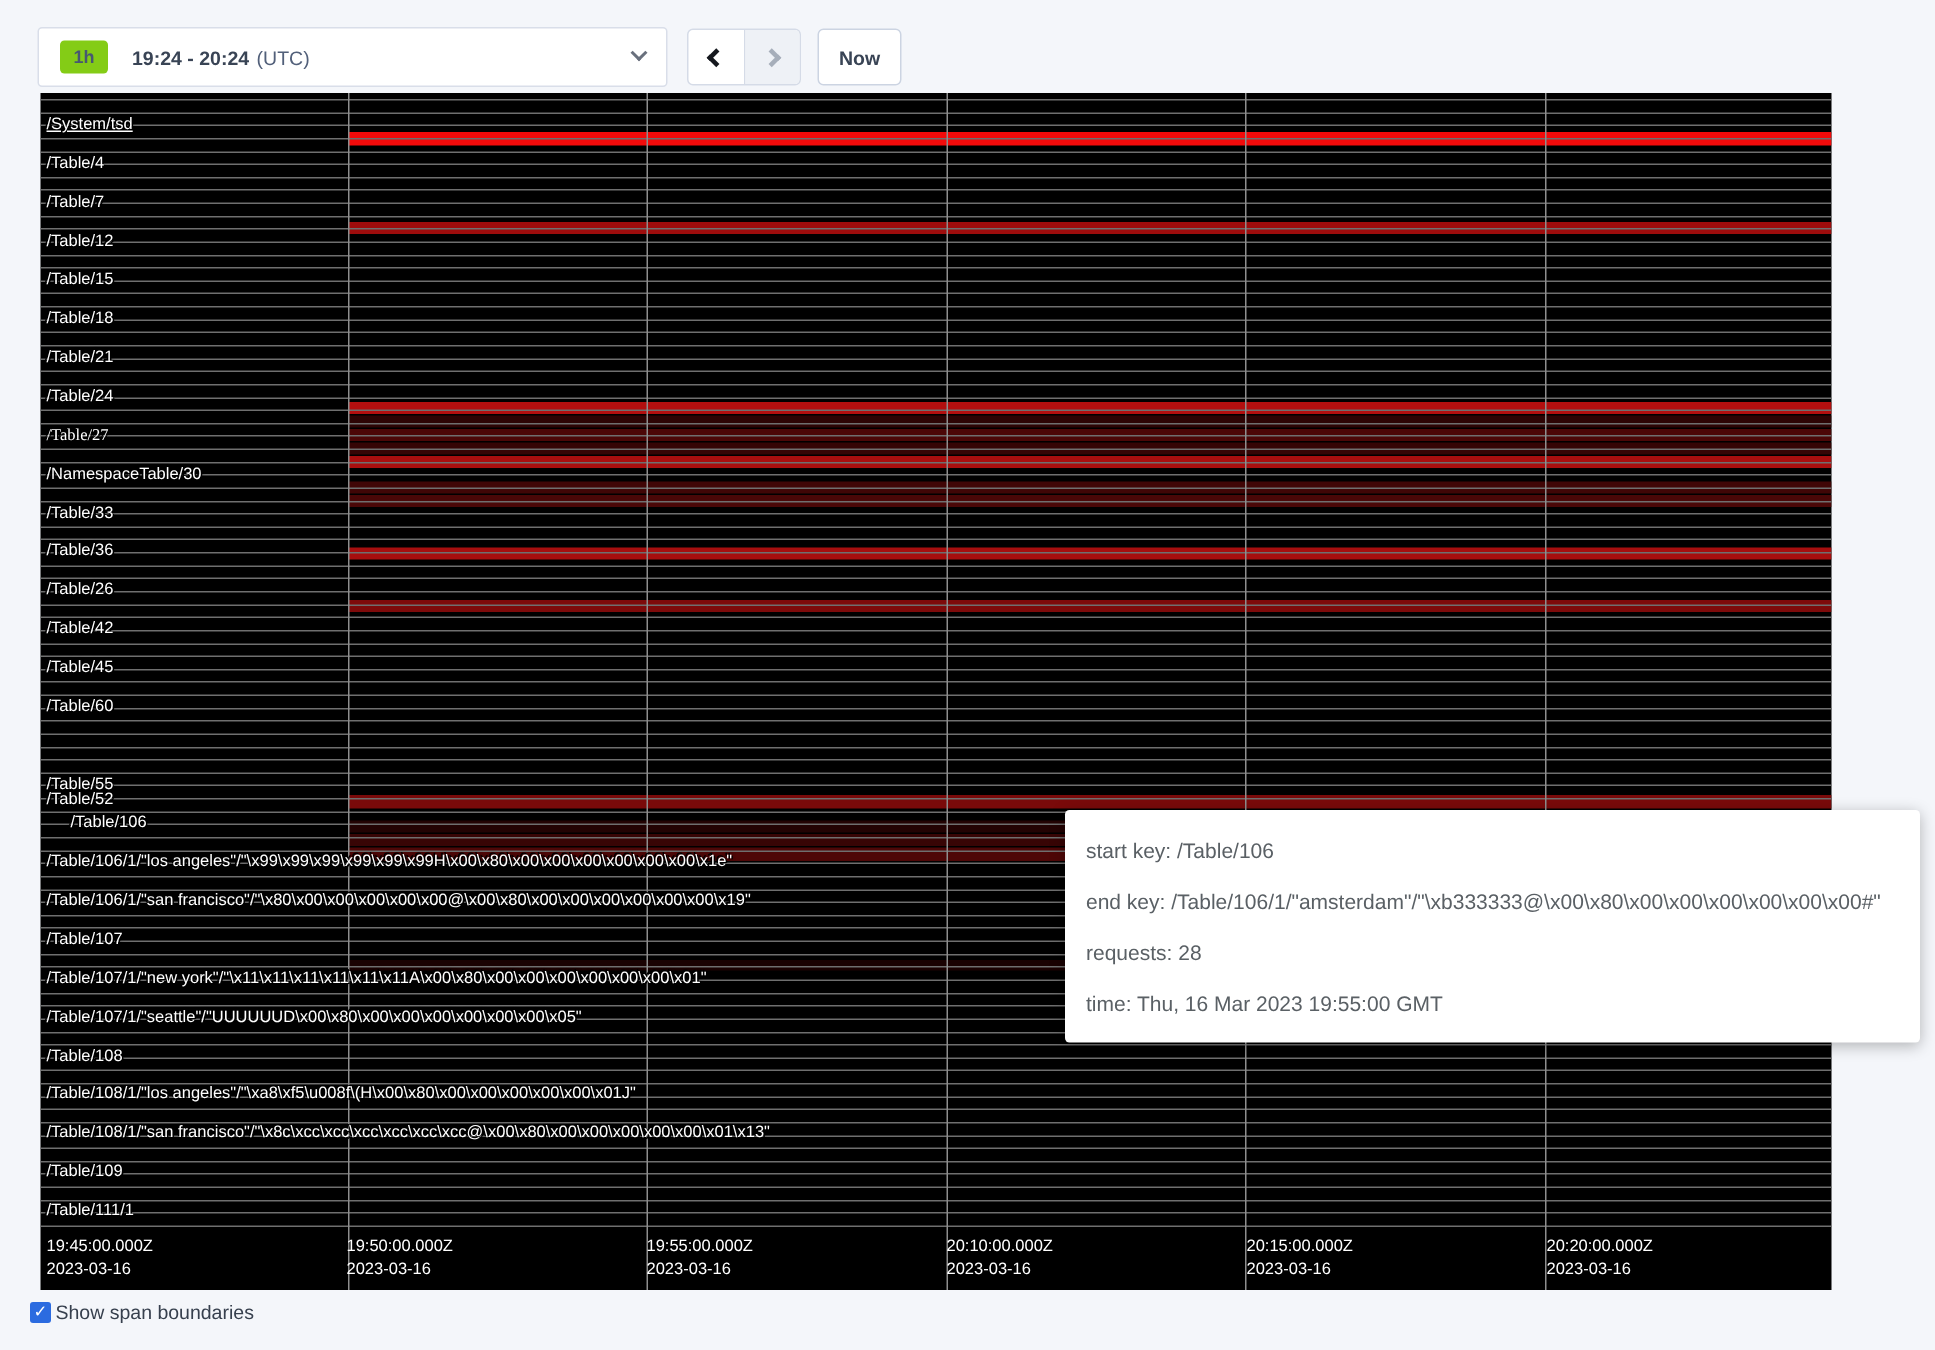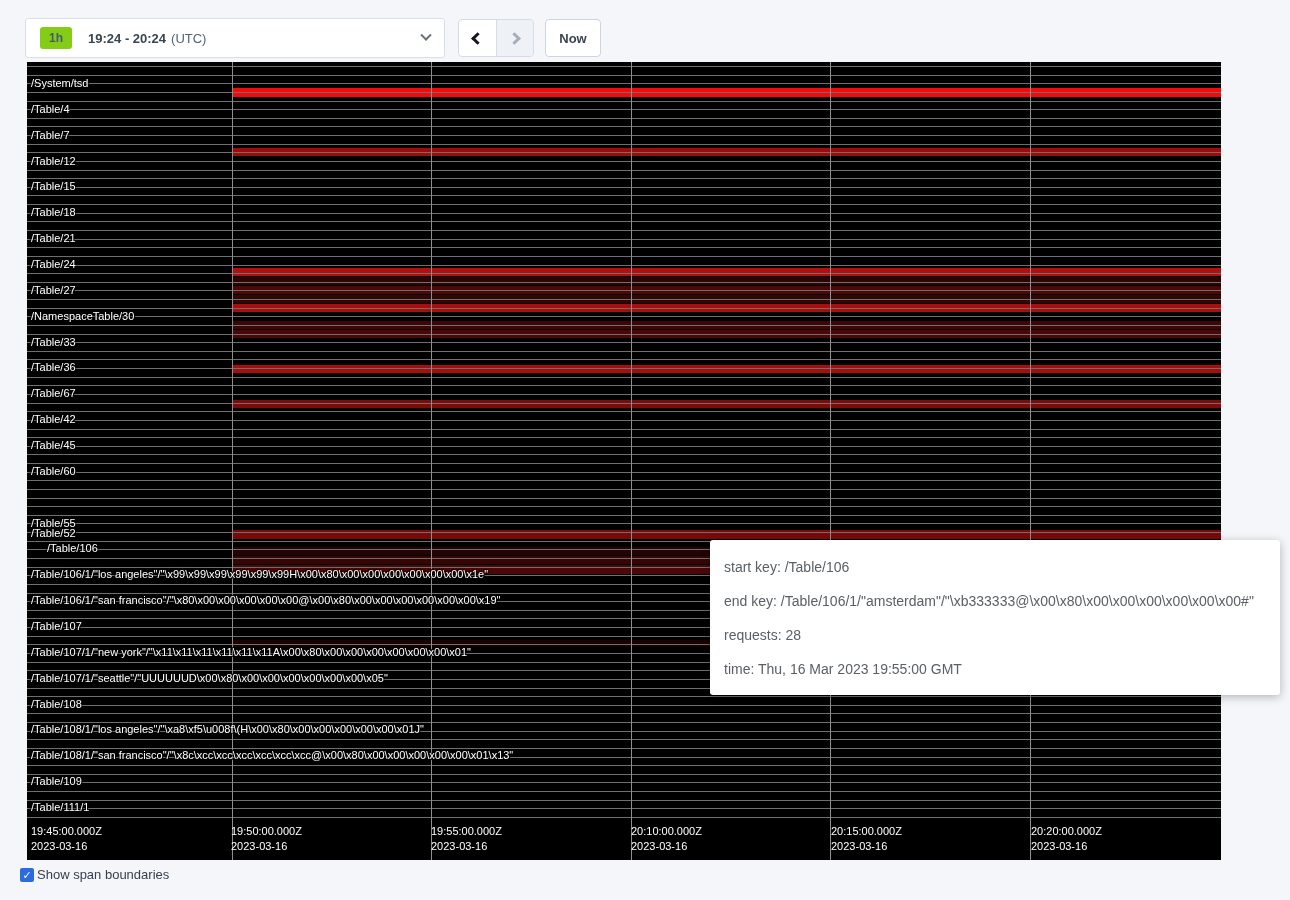--- a/index.html
+++ b/index.html
@@ -179,33 +179,33 @@
       <div class="hline" style="top: 720.456px;"></div>
       <div class="hline" style="top: 729.088px;"></div>
       <div class="hline" style="top: 737.72px;"></div>
       <div class="hline" style="top: 746.352px;"></div>
       <div class="hline" style="top: 754.984px;"></div>
       <div class="vline" style="left: 205px;"></div>
       <div class="vline" style="left: 404px;"></div>
       <div class="vline" style="left: 604px;"></div>
       <div class="vline" style="left: 803px;"></div>
       <div class="vline" style="left: 1003px;"></div>
-      <div class="rowlabel" style="top: 15px;">/System/tsd</div>
+      <div class="rowlabel" style="top: 15px; text-decoration: underline;">/System/tsd</div>
       <div class="rowlabel" style="top: 41px;">/Table/4</div>
       <div class="rowlabel" style="top: 67px; text-align: right;">/Table/7</div>
       <div class="rowlabel" style="top: 93px;">/Table/12</div>
       <div class="rowlabel" style="top: 118px;">/Table/15</div>
       <div class="rowlabel" style="top: 144px;">/Table/18</div>
       <div class="rowlabel" style="top: 170px;">/Table/21</div>
       <div class="rowlabel" style="top: 196px;">/Table/24</div>
-      <div class="rowlabel" style="top: 222px;">/Table/27</div>
+      <div class="rowlabel" style="top: 222px; font-family: Liberation Serif, serif;">/Table/27</div>
       <div class="rowlabel" style="top: 248px;">/NamespaceTable/30</div>
       <div class="rowlabel" style="top: 274px;">/Table/33</div>
       <div class="rowlabel" style="top: 299px;">/Table/36</div>
-      <div class="rowlabel" style="top: 325px;">/Table/67</div>
+      <div class="rowlabel" style="top: 325px;">/Table/26</div>
       <div class="rowlabel" style="top: 351px;">/Table/42</div>
       <div class="rowlabel" style="top: 377px;">/Table/45</div>
       <div class="rowlabel" style="top: 403px;">/Table/60</div>
       <div class="rowlabel" style="top: 429px; margin-top: 36px;">/Table/52</div>
       <div class="rowlabel" style="top: 455px;">/Table/55</div>
       <div class="rowlabel" style="top: 480px; margin-left: 16px;">/Table/106</div>
       <div class="rowlabel" style="top: 506px;">/Table/106/1/"los angeles"/"\x99\x99\x99\x99\x99\x99H\x00\x80\x00\x00\x00\x00\x00\x00\x1e"</div>
       <div class="rowlabel" style="top: 532px;">/Table/106/1/"san francisco"/"\x80\x00\x00\x00\x00\x00@\x00\x80\x00\x00\x00\x00\x00\x00\x19"</div>
       <div class="rowlabel" style="top: 558px;">/Table/107</div>
       <div class="rowlabel" style="top: 584px;">/Table/107/1/"new york"/"\x11\x11\x11\x11\x11\x11A\x00\x80\x00\x00\x00\x00\x00\x00\x01"</div>

